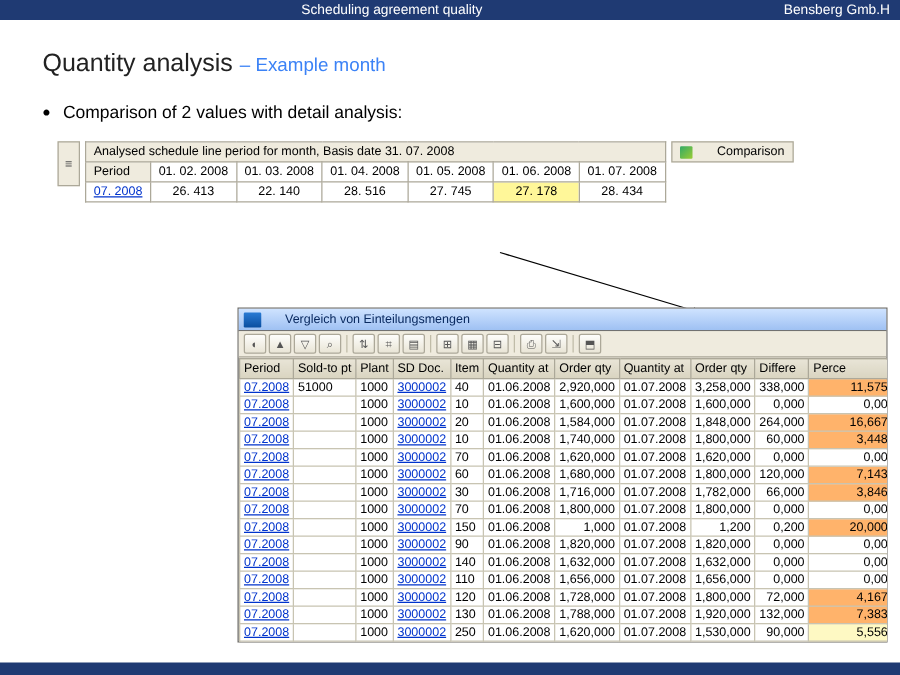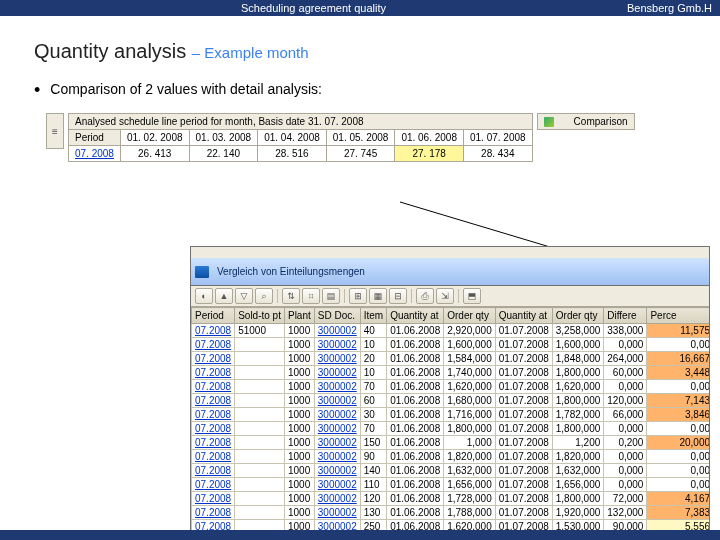--- a/index.html
+++ b/index.html
@@ -23,21 +23,21 @@
   .upper-table .link { color: #0033cc; text-decoration: underline; }
   .upper-table .highlight { background: #fff799; }
   .comparison-btn { border: 1px solid #aca899; background: #efebde; padding: 2px 6px; font-size: 10px; display: flex; align-items: center; gap: 20px; }
   .comp-ico { width: 10px; height: 10px; background: linear-gradient(135deg,#3a6,#9c3); border-radius: 1px; }
 
   
   .arrow-svg { position: absolute; left: 260px; top: 200px; pointer-events: none; }
 
   
   .sap-window { position: absolute; left: 190px; top: 246px; width: 520px; border: 1px solid #717171; background: #efebde; font-size: 10px; }
-  .sap-titlebar { height: 28px; background: linear-gradient(#cfe3ff,#9fc1f3); border-bottom: 1px solid #717171; display: flex; align-items: center; padding: 0 4px; gap: 8px; margin-top: 11px; }
+  .sap-titlebar { height: 18px; background: linear-gradient(#cfe3ff,#9fc1f3); border-bottom: 1px solid #717171; display: flex; align-items: center; padding: 0 4px; gap: 19px; }
   .sap-titlebar .sap-logo { width: 14px; height: 12px; background: linear-gradient(#2a7bd4,#0a4ea0); border-radius: 1px; }
   .sap-titlebar .title-text { flex: 1; color: #0a2a60; }
   .sap-toolbars { background: #efebde; border-bottom: 1px solid #aca899; }
   .tb-row { display: flex; align-items: center; padding: 2px 4px; gap: 2px; }
   .tb-btn { width: 18px; height: 16px; border: 1px solid #aca899; background: linear-gradient(#fdfdfb,#e9e5d6); display: flex; align-items: center; justify-content: center; font-size: 9px; color: #555; border-radius: 2px; cursor: pointer; }
   .tb-sep { width: 1px; height: 14px; background: #c0bca8; margin: 0 2px; }
   .sap-subheader { background: #e3f0fb; border-bottom: 1px solid #9fb9d0; padding: 3px 6px; color: #234; }
   .grid-wrap { overflow: auto; }
   table.grid { border-collapse: collapse; width: 100%; font-size: 10px; }
   table.grid th { background: linear-gradient(#e8e4d6,#d9d4c0); border: 1px solid #aca899; padding: 2px 3px; font-weight: 400; white-space: nowrap; text-align: left; }

